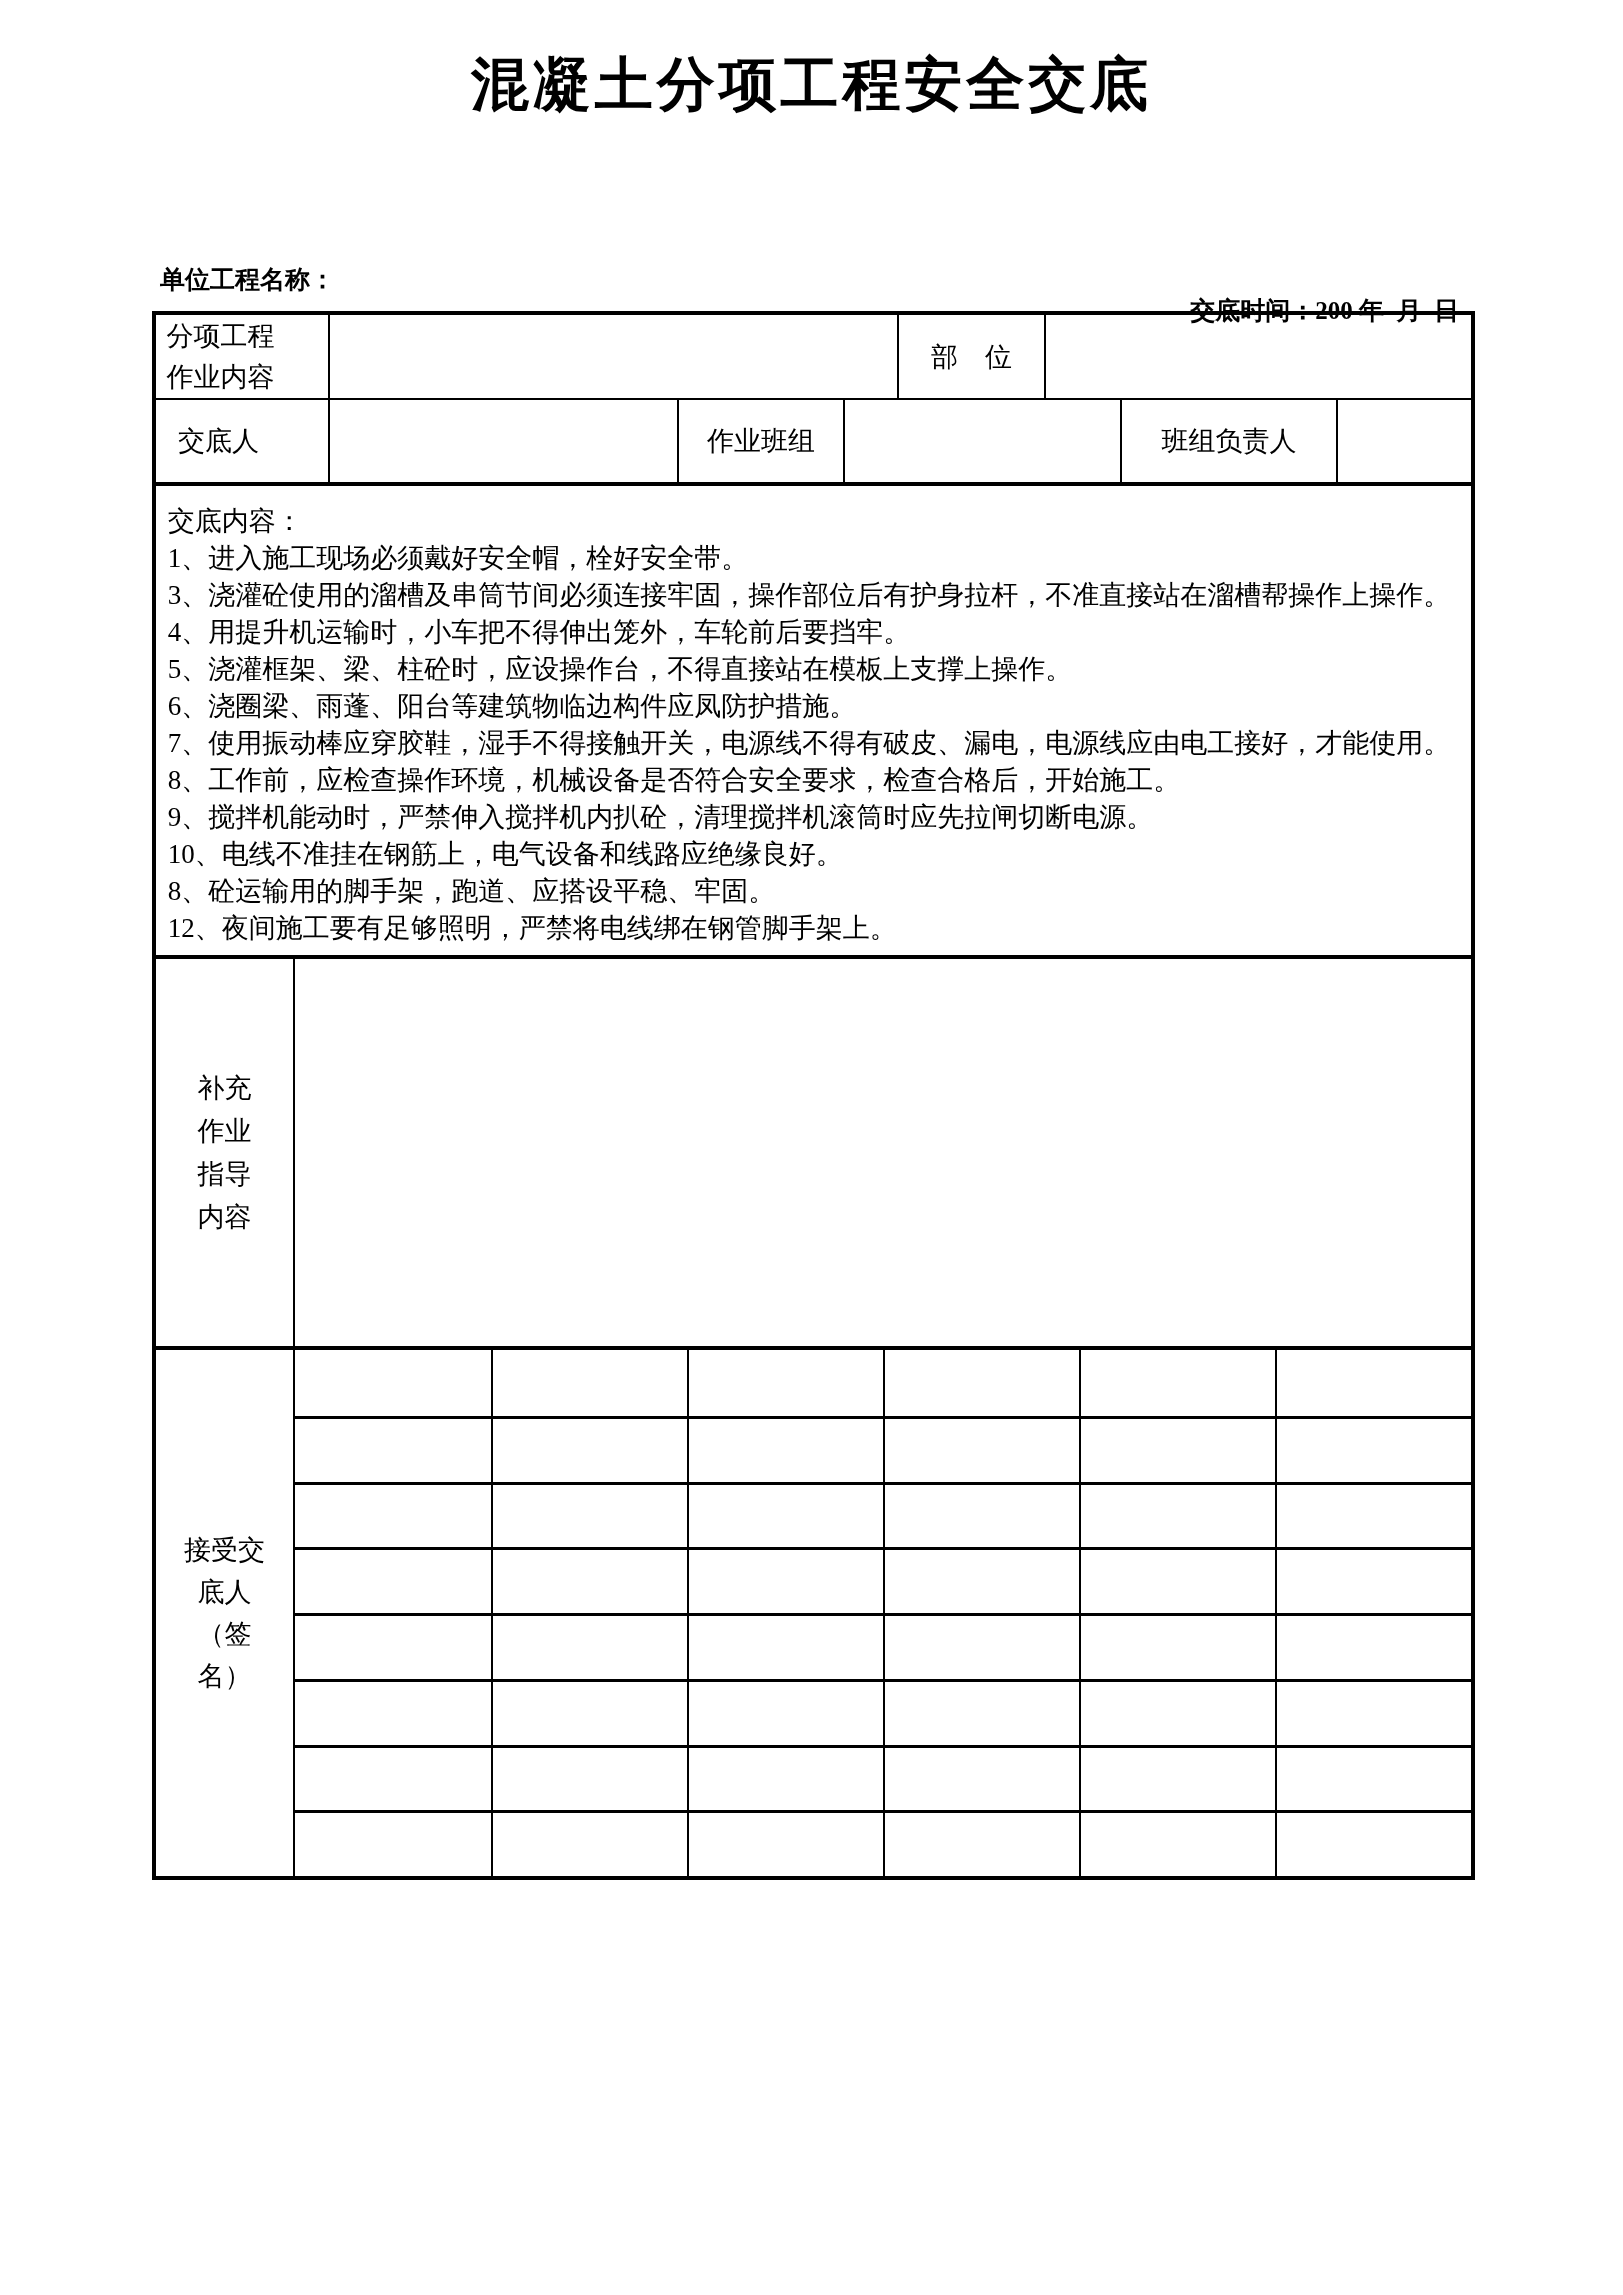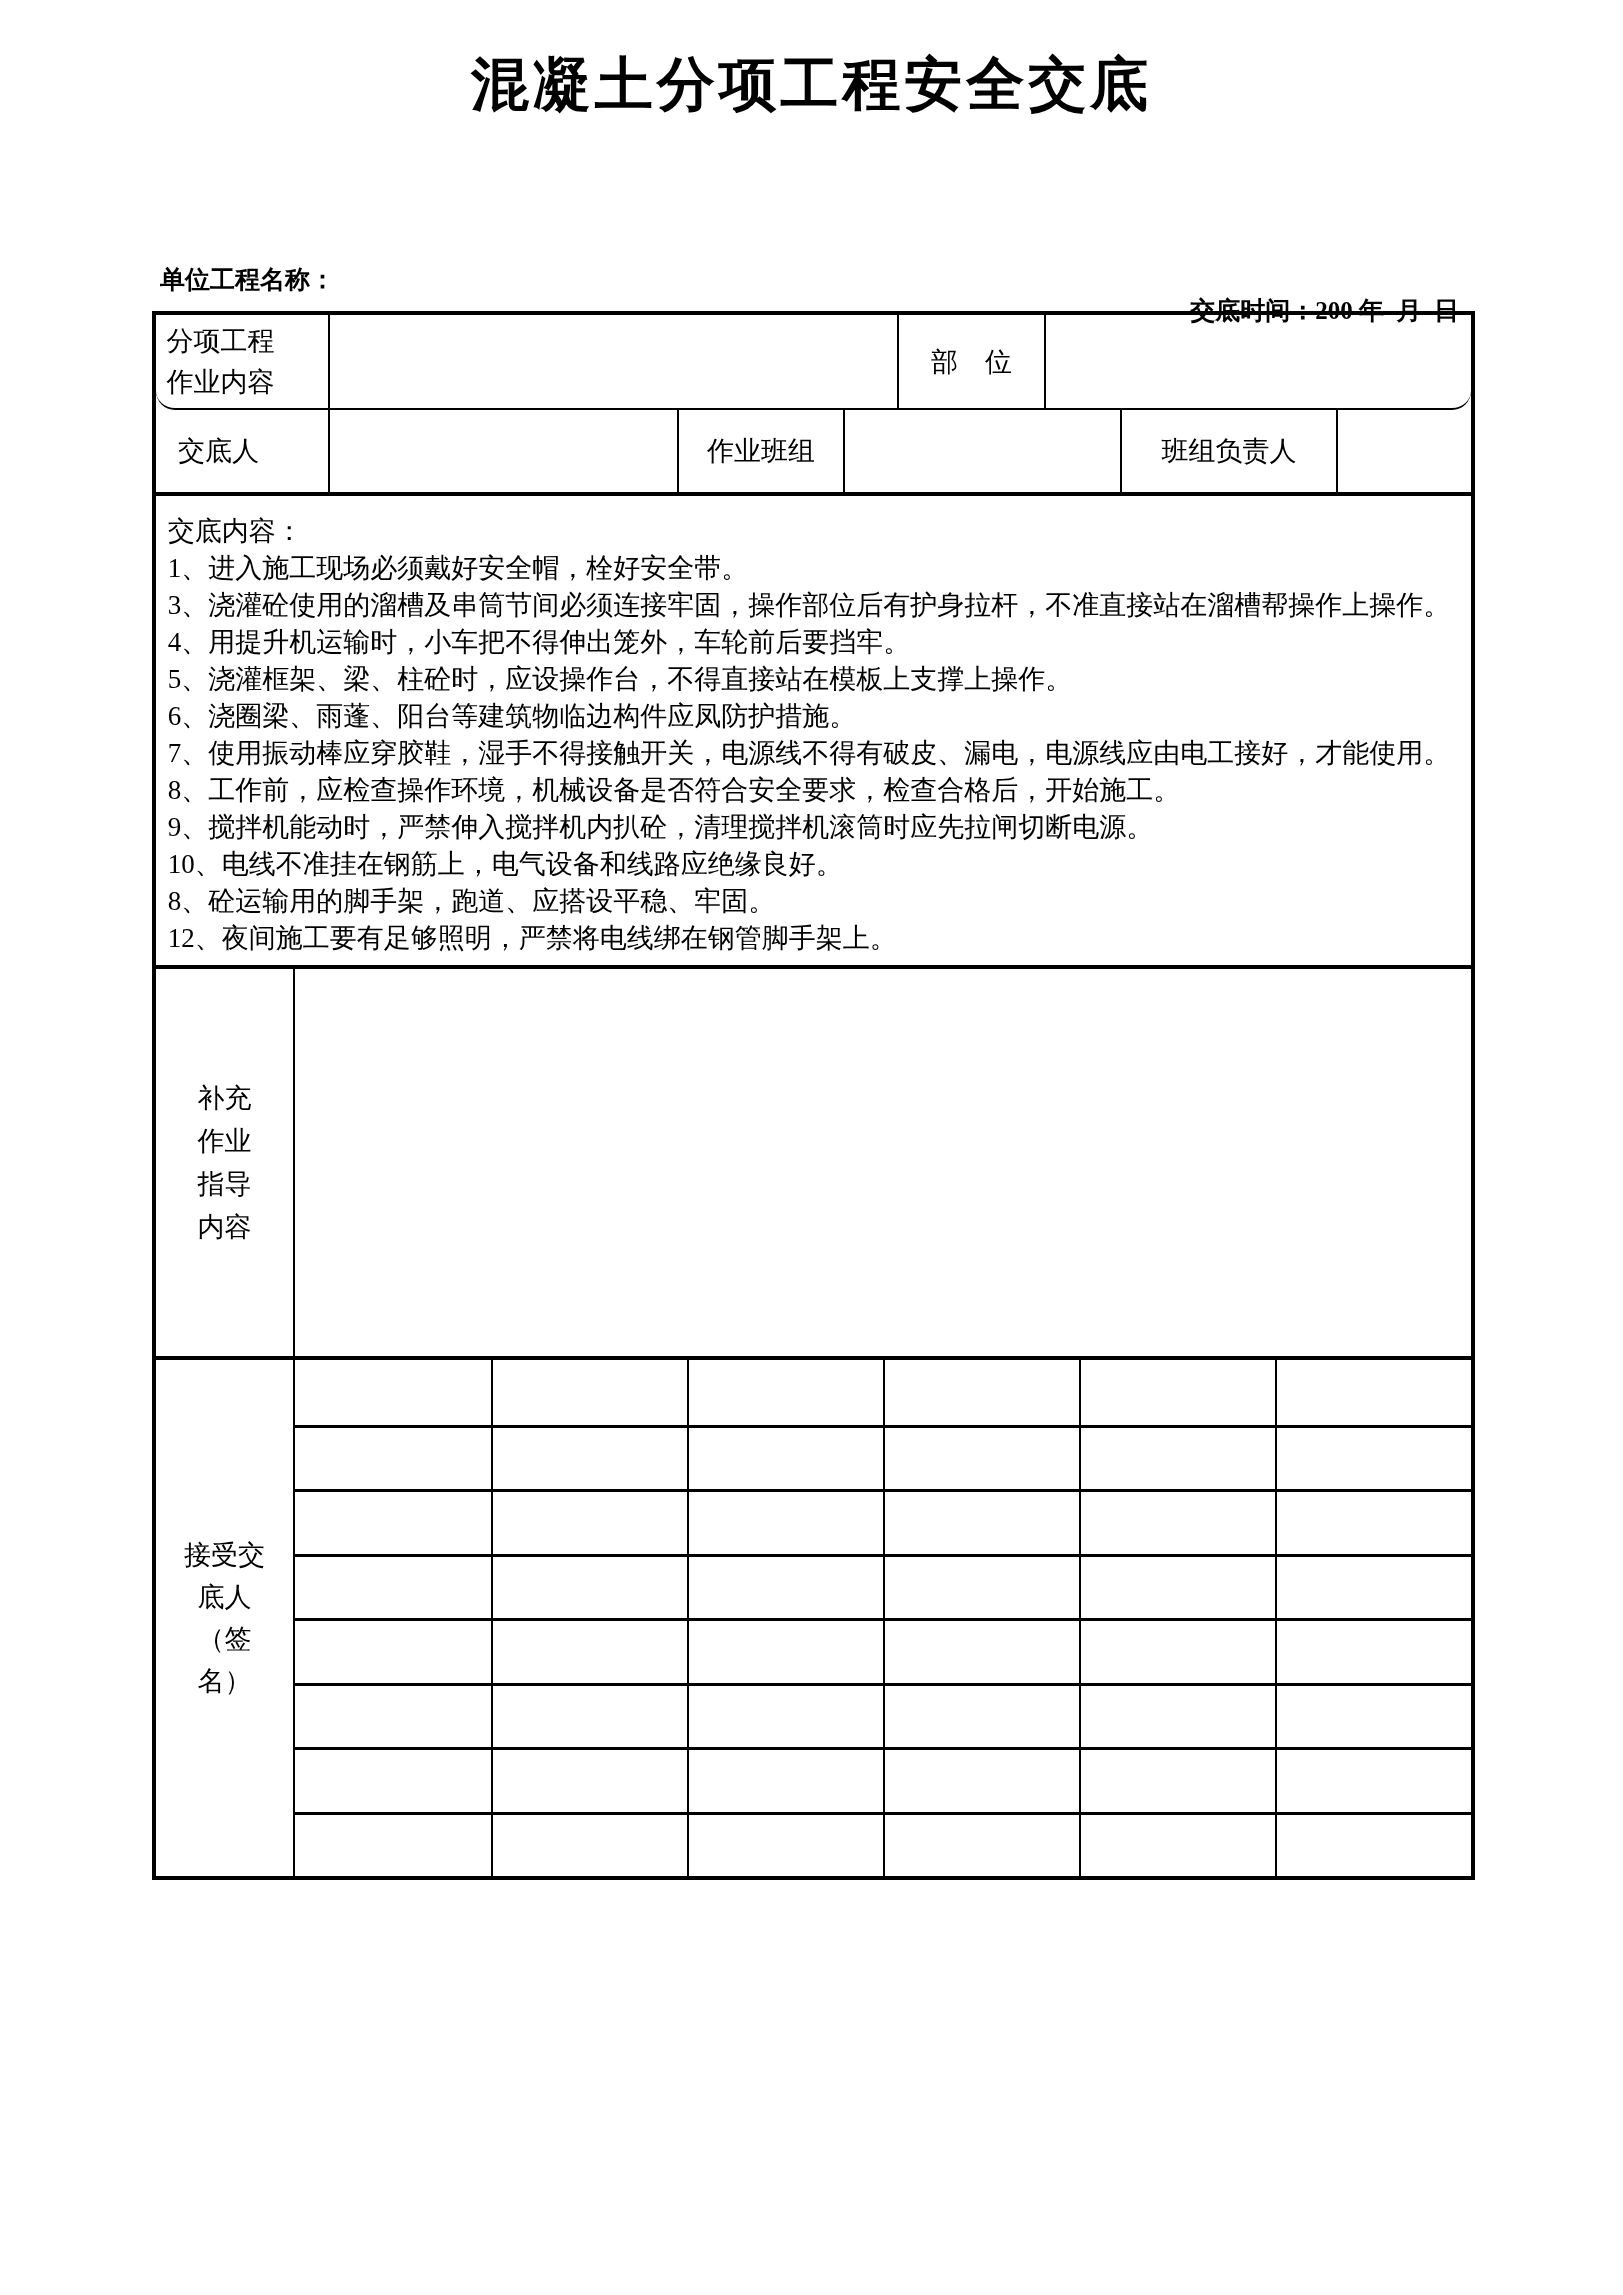--- a/index.html
+++ b/index.html
@@ -48,21 +48,21 @@
     height: 1569px;
     border: 4.6px solid #000;
     box-sizing: border-box;
     display: flex;
     flex-direction: column;
     font-size: 27px;
   }
   .row { display: flex; box-sizing: border-box; }
   .cell { box-sizing: border-box; position: relative; }
   .v3 { border-right: 2px solid #000; }
-  .row-1 { height: 95px; border-bottom: 2.6px solid #000; border-radius: 19px; }
+  .row-1 { height: 85px; border-bottom: 2.6px solid #000; }
   .row-2 { height: 86px; border-bottom: 4.6px solid #000; }
   .work-label-cell {
     width: 174px; display: flex; flex-direction: column;
     justify-content: center; padding-left: 10.5px;
     line-height: 41px; white-space: pre-line;
   }
   .row1-blank1 { flex: 1; }
   .location-cell { width: 147px; display: flex; align-items: center; justify-content: center; }
   .row1-blank2 { width: 425px; }
   .discloser-cell { width: 174px; display: flex; align-items: center; padding-left: 22px; }

